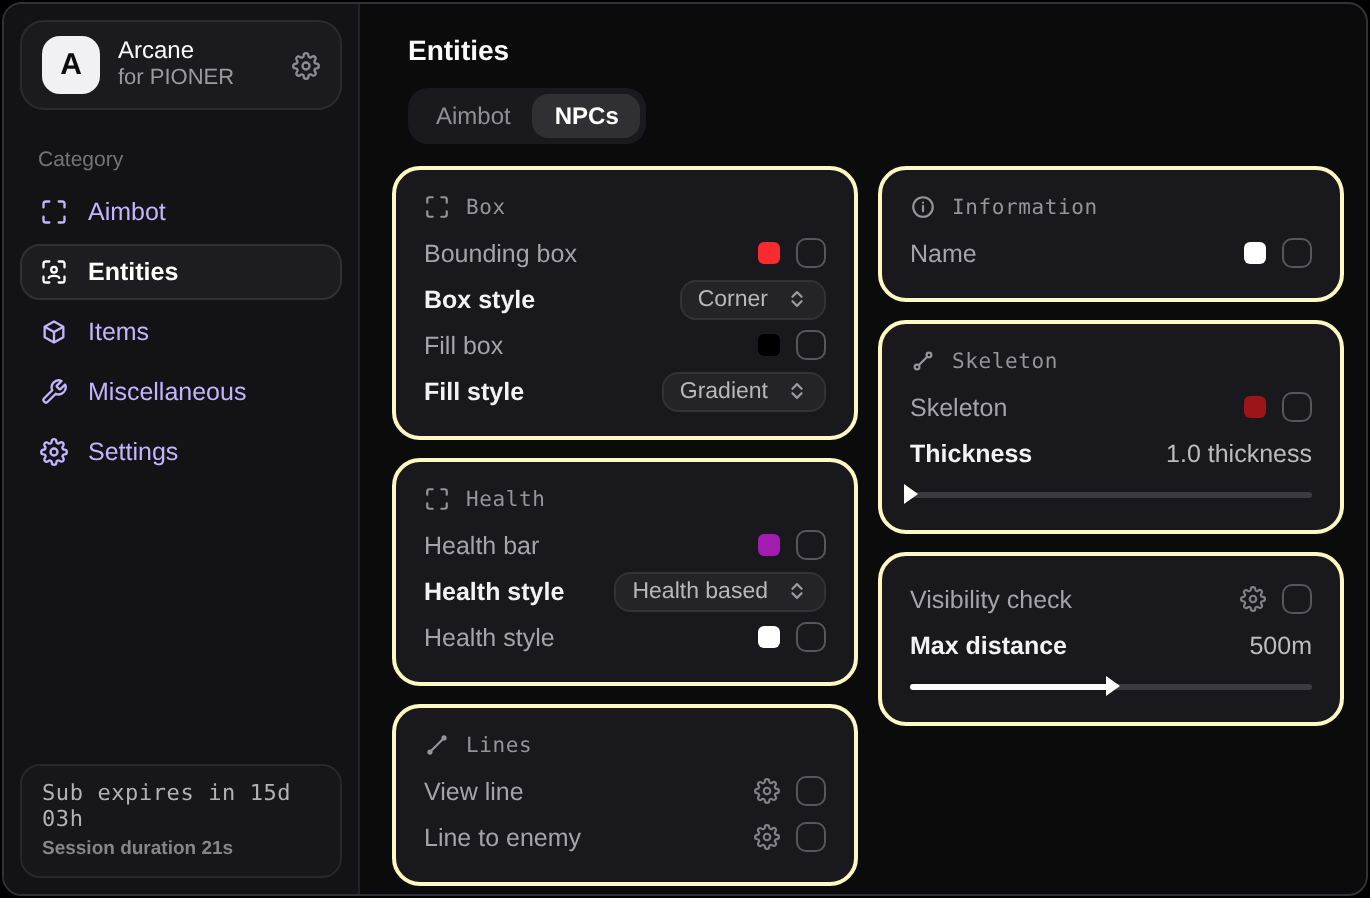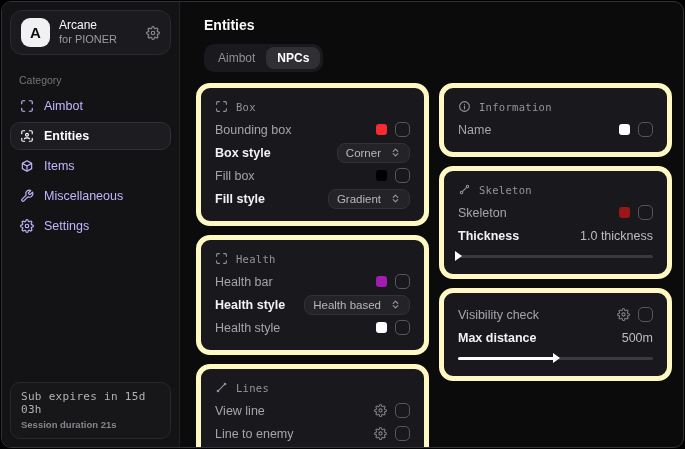--- a/index.html
+++ b/index.html
@@ -27,21 +27,21 @@
   .sub-line1 { font-family:"DejaVu Sans Mono", monospace; font-size:11px; color:#b2b2b6; letter-spacing:.3px; }
   .sub-line2 { font-size:9.5px; color:#85858b; font-weight:700; margin-top:3px; }
   
   .main { flex:1; padding:13px 11px 10px 9px; overflow:hidden; }
   .page-title { font-size:14px; font-weight:700; color:#fafafa; margin:2px 0 11px 15px; }
   .tabs { display:inline-flex; background:#1a1a1e; border-radius:10px; padding:3px; margin:0 0 11px 15px; }
   .tab { border:none; background:transparent; color:#8f8f95; font-size:12px; padding:4px 11px; border-radius:8px; cursor:pointer; font-family:inherit; }
   .tab.active { background:#303034; color:#fff; font-weight:600; }
   .columns { display:flex; gap:10px; margin-left:7px; align-items:flex-start; }
   .col { width:239px; display:flex; flex-direction:column; gap:9px; }
-  .card { background:#19191d; border:5px solid #fef9c3; border-radius:14px; padding:10px 14px 11px; }
+  .card { background:#19191d; border:2px solid #fef9c3; border-radius:14px; padding:10px 14px 11px; }
   .card-header { display:flex; align-items:center; gap:8px; color:#94949a; font-family:"DejaVu Sans Mono", monospace; font-size:10.5px; letter-spacing:.3px; padding:2px 0 5px; }
   .card-header .ic { width:13px; height:13px; }
   .row { display:flex; align-items:center; justify-content:space-between; min-height:23px; }
   .row-label { font-size:12.5px; color:#a4a4aa; }
   .row-label.bright { color:#f2f2f4; font-weight:700; }
   .row-value { font-size:12.5px; color:#bcbcc1; }
   .controls { display:flex; align-items:center; gap:8px; }
   .swatch { width:11px; height:11px; border-radius:3px; cursor:pointer; }
   .checkbox { width:15px; height:15px; border:1.5px solid #56565c; border-radius:5px; cursor:pointer; background:transparent; }
   .dropdown { display:flex; align-items:center; gap:9px; background:#232328; border:1px solid #323237; border-radius:8px; padding:3px 8px; font-size:11.5px; color:#b7b7bc; cursor:pointer; }

